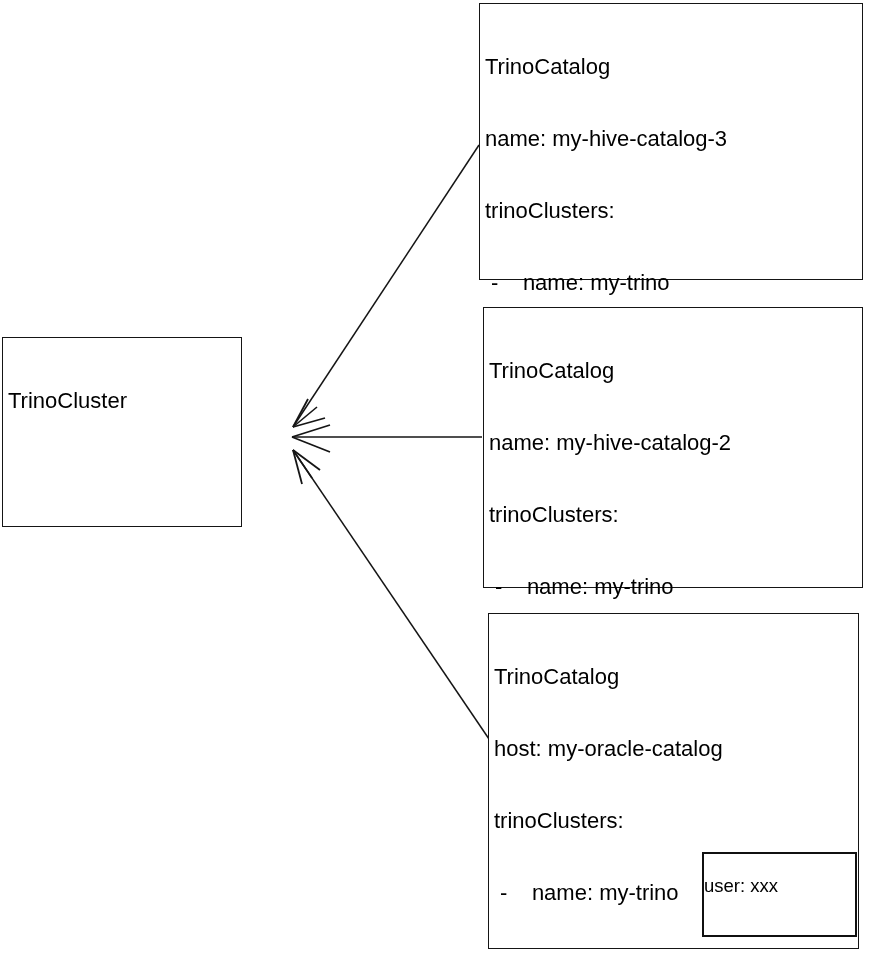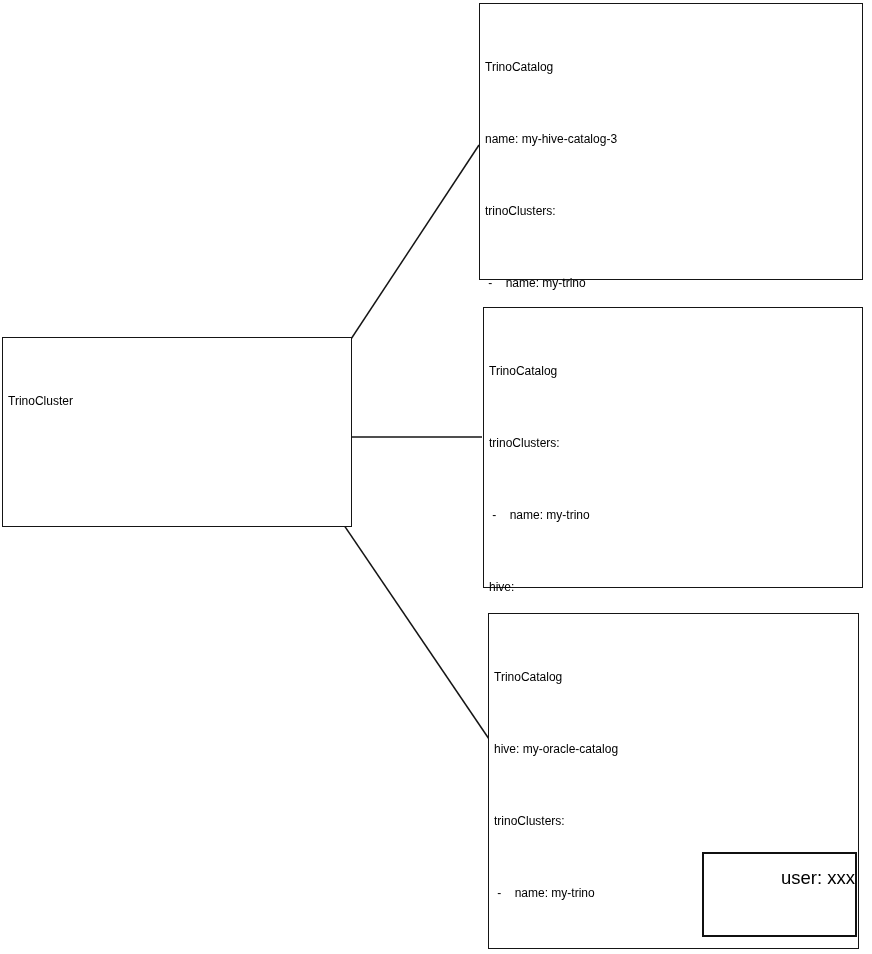--- a/index.html
+++ b/index.html
@@ -35,35 +35,35 @@
     top: 3px;
     right: 4px;
     font-size: 18.5px;
     line-height: 24px;
     color: #000000;
     white-space: pre;
   }
   .yaml-line {
     white-space: pre;
     display: block;
-    font-size: 12px;
+    font-size: 22px;
     line-height: 24px;
   }
   .secret-node {
     position: absolute;
     box-sizing: border-box;
     background: #ffffff;
     border: 2px solid #101010;
   }
   .secret-text {
     position: absolute;
     left: 0;
     right: 0;
-    top: 11px;
-    text-align: right;
+    top: 19px;
+    text-align: left;
     font-size: 18.5px;
     line-height: 26px;
     color: #000000;
   }
   .secret-text span { display: block; white-space: pre; }
 </style>
 </head>
 <body>
 
 <div id="canvas">
@@ -90,21 +90,21 @@
       <line x1="293" y1="450" x2="312" y2="478" stroke="#151515" stroke-width="1.6"></line>
     </g>
 
     <g>
       <line x1="759" y1="812" x2="789" y2="853" stroke="#151515" stroke-width="1.7"></line>
       <line x1="789" y1="853" x2="770" y2="824" stroke="#151515" stroke-width="1.8"></line>
       <line x1="789" y1="853" x2="761" y2="837" stroke="#151515" stroke-width="1.8"></line>
     </g>
   </svg>
 
-  <div class="node" style="left:2px; top:337px; width:350px; height:190px;padding-left:10px;">
+  <div class="node" style="left:2px; top:337px; width:240px; height:190px;padding-left:10px;">
     <div class="node-text">
       <span class="yaml-line">TrinoCluster</span>
     </div>
   </div>
 
   <div class="node" style="left:479px; top:3px; width:384px; height:277px;">
     <div class="node-text">
       <span class="yaml-line">TrinoCatalog</span>
       <span class="yaml-line">name: my-hive-catalog-3</span>
       <span class="yaml-line">trinoClusters:</span>
@@ -113,33 +113,34 @@
       <span class="yaml-line">   s3: # S3ConnnectionSpec</span>
       <span class="yaml-line">      inline:</span>
       <span class="yaml-line">         host: minio</span>
       <span class="yaml-line">   metastore: # whatever</span>
     </div>
   </div>
 
   <div class="node" style="left:483px; top:307px; width:380px; height:281px;">
     <div class="node-text">
       <span class="yaml-line">TrinoCatalog</span>
+      <span class="yaml-line">name: my-hive-catalog-2</span>
       <span class="yaml-line">trinoClusters:</span>
       <span class="yaml-line"> -    name: my-trino</span>
       <span class="yaml-line">hive:</span>
       <span class="yaml-line">   hdfs:</span>
       <span class="yaml-line">      # TBD</span>
       <span class="yaml-line">   metastore: # whatever</span>
     </div>
   </div>
 
   <div class="node" style="left:488px; top:613px; width:371px; height:336px;">
     <div class="node-text">
       <span class="yaml-line">TrinoCatalog</span>
-      <span class="yaml-line">hive: my-oracle-catalog</span>
+      <span class="yaml-line">host: my-oracle-catalog</span>
       <span class="yaml-line">trinoClusters:</span>
       <span class="yaml-line"> -    name: my-trino</span>
       <span class="yaml-line">oracle:</span>
       
       
     </div>
   </div>
 
   <div class="secret-node" style="left:702px; top:852px; width:155px; height:85px;">
     <div class="secret-text">

